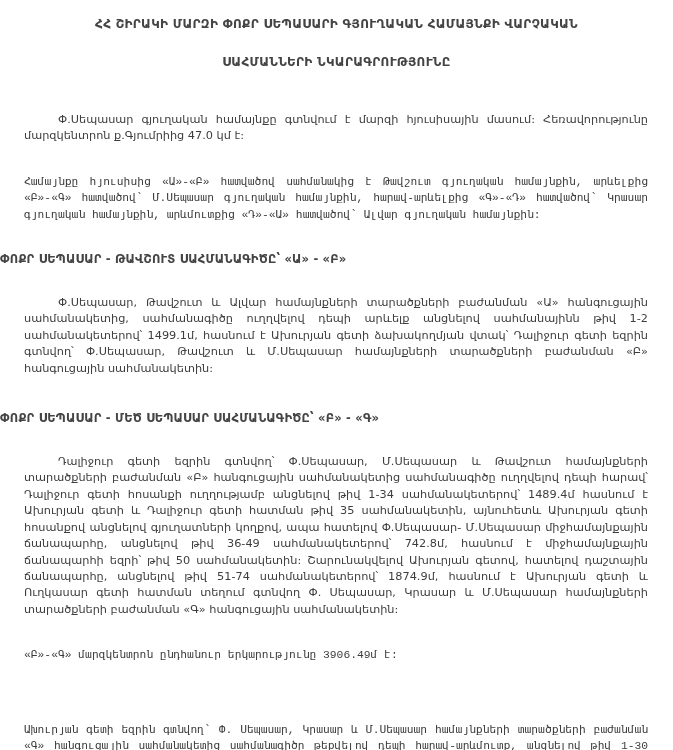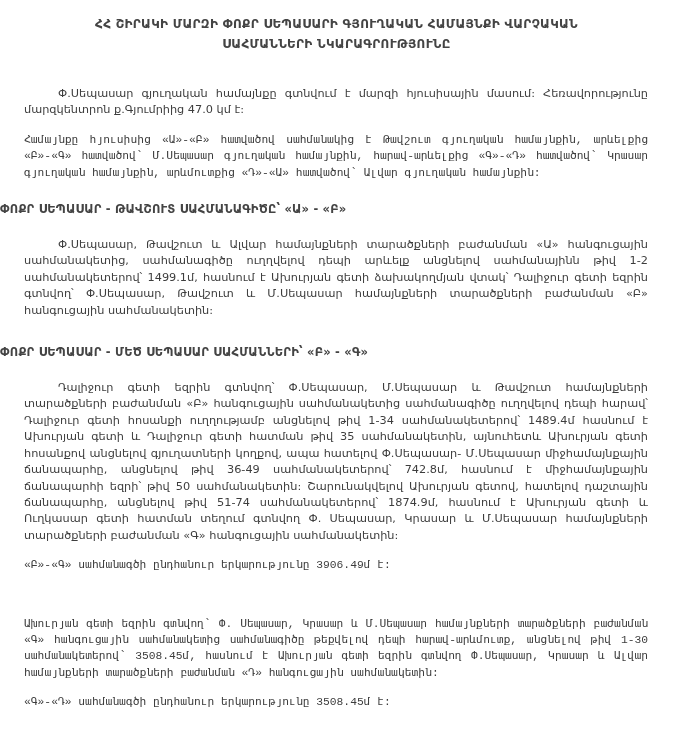--- a/index.html
+++ b/index.html
@@ -26,35 +26,36 @@
     font-weight: bold;
     font-size: 12px;
     letter-spacing: 0.3px;
     line-height: 20px;
     margin: 14px auto 0 auto;
     width: 610px;
     color: #444444;
   }
   .doc-title .line2 {
     display: block;
+    margin-top: 18px;
   }
   .section-heading {
     text-align: left;
     font-weight: bold;
     font-size: 11.5px;
     letter-spacing: 0.2px;
     color: #444444;
     margin: 0;
   }
   .para {
     font-size: 11.3px;
     line-height: 16.4px;
     text-align: justify;
     color: #3d3d3d;
-    margin: 4px;
+    margin: 12px;
     width: 624px;
     margin-left: 24px;
   }
   .para.indent {
     text-indent: 34px;
   }
   .para.noindent {
     text-indent: 0;
     font-family: Liberation Mono, monospace;
   }
@@ -89,25 +90,25 @@
   <div class="block">
     <p class="section-heading">ՓՈՔՐ ՍԵՊԱՍԱՐ - ԹԱՎՇՈՒՏ ՍԱՀՄԱՆԱԳԻԾԸ՝  «Ա» - «Բ»</p>
     <div class="gap-md"></div>
     <p class="para indent">Փ.Սեպասար, Թավշուտ և Ալվար համայնքների տարածքների բաժանման «Ա» հանգուցային սահմանակետից, սահմանագիծը ուղղվելով դեպի արևելք անցնելով սահմանայինն թիվ 1-2 սահմանակետերով՝ 1499.1մ, հասնում է Ախուրյան գետի ձախակողմյան վտակ՝ Դալիջուր գետի եզրին գտնվող՝ Փ.Սեպասար, Թավշուտ և Մ.Սեպասար համայնքների տարածքների բաժանման «Բ» հանգուցային սահմանակետին:</p>
     <div class="gap-xs"></div>
   </div>
 
   <div class="gap-md"></div>
 
   <div class="block">
-    <p class="section-heading">ՓՈՔՐ ՍԵՊԱՍԱՐ - ՄԵԾ ՍԵՊԱՍԱՐ ՍԱՀՄԱՆՆԵՐԻ՝  «Բ» - «Գ»</p>
+    <p class="section-heading">ՓՈՔՐ ՍԵՊԱՍԱՐ - ՄԵԾ ՍԵՊԱՍԱՐ ՍԱՀՄԱՆԱԳԻԾԸ՝  «Բ» - «Գ»</p>
     <div class="gap-md"></div>
     <p class="para indent">Դալիջուր գետի եզրին գտնվող՝ Փ.Սեպասար, Մ.Սեպասար և Թավշուտ համայնքների տարածքների բաժանման  «Բ» հանգուցային սահմանակետից սահմանագիծը ուղղվելով դեպի հարավ՝ Դալիջուր գետի հոսանքի ուղղությամբ անցնելով թիվ 1-34 սահմանակետերով՝ 1489.4մ հասնում է Ախուրյան գետի և Դալիջուր գետի հատման թիվ 35 սահմանակետին, այնուհետև Ախուրյան գետի հոսանքով անցնելով գյուղատների կողքով, ապա հատելով Փ.Սեպասար- Մ.Սեպասար միջհամայնքային ճանապարհը, անցնելով թիվ 36-49 սահմանակետերով՝ 742.8մ, հասնում է միջհամայնքային ճանապարհի եզրի՝ թիվ 50 սահմանակետին: Շարունակվելով Ախուրյան գետով, հատելով դաշտային ճանապարհը, անցնելով թիվ 51-74 սահմանակետերով՝ 1874.9մ, հասնում է Ախուրյան գետի և Ուղկասար գետի հատման տեղում գտնվող Փ. Սեպասար, Կրասար և Մ.Սեպասար համայնքների տարածքների բաժանման «Գ» հանգուցային սահմանակետին:</p>
     <div class="gap-xs"></div>
-    <p class="para noindent">«Բ»-«Գ» սահմանագծի ընդհանուր երկարությունը 3906.49մ է:</p>
+    <p class="para noindent">«Բ»-«Գ» մարզկենտրոն ընդհանուր երկարությունը 3906.49մ է:</p>
   </div>
 
   <div class="gap-md"></div>
 
   <div class="block">
     <div class="gap-md"></div>
     <p class="para noindent">Ախուրյան գետի եզրին գտնվող՝ Փ. Սեպասար, Կրասար և Մ.Սեպասար համայնքների տարածքների բաժանման «Գ» հանգուցային սահմանակետից սահմանագիծը թեքվելով դեպի հարավ-արևմուտք, անցնելով թիվ 1-30 սահմանակետերով՝ 3508.45մ, հասնում է Ախուրյան գետի եզրին գտնվող Փ.Սեպասար, Կրասար և Ալվար համայնքների տարածքների բաժանման «Դ» հանգուցային սահմանակետին:</p>
     <div class="gap-xs"></div>
     <p class="para noindent">«Գ»-«Դ» սահմանագծի ընդհանուր երկարությունը 3508.45մ է:</p>
   </div>

